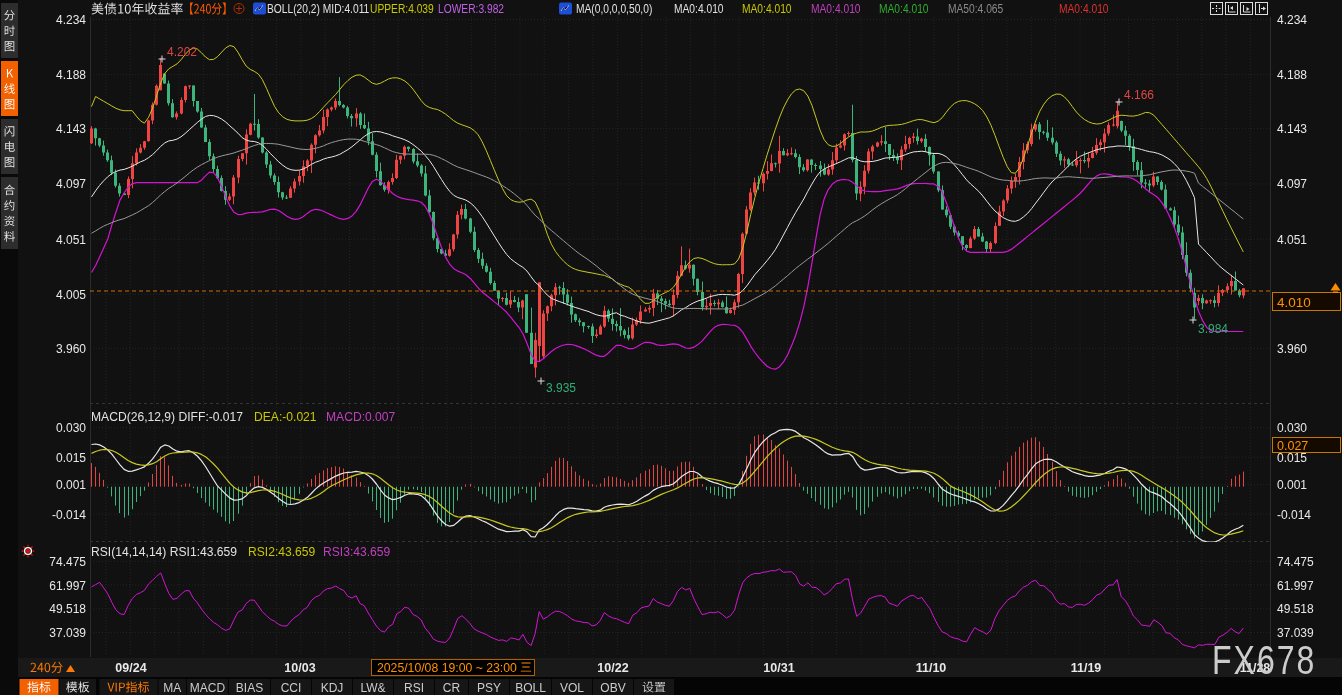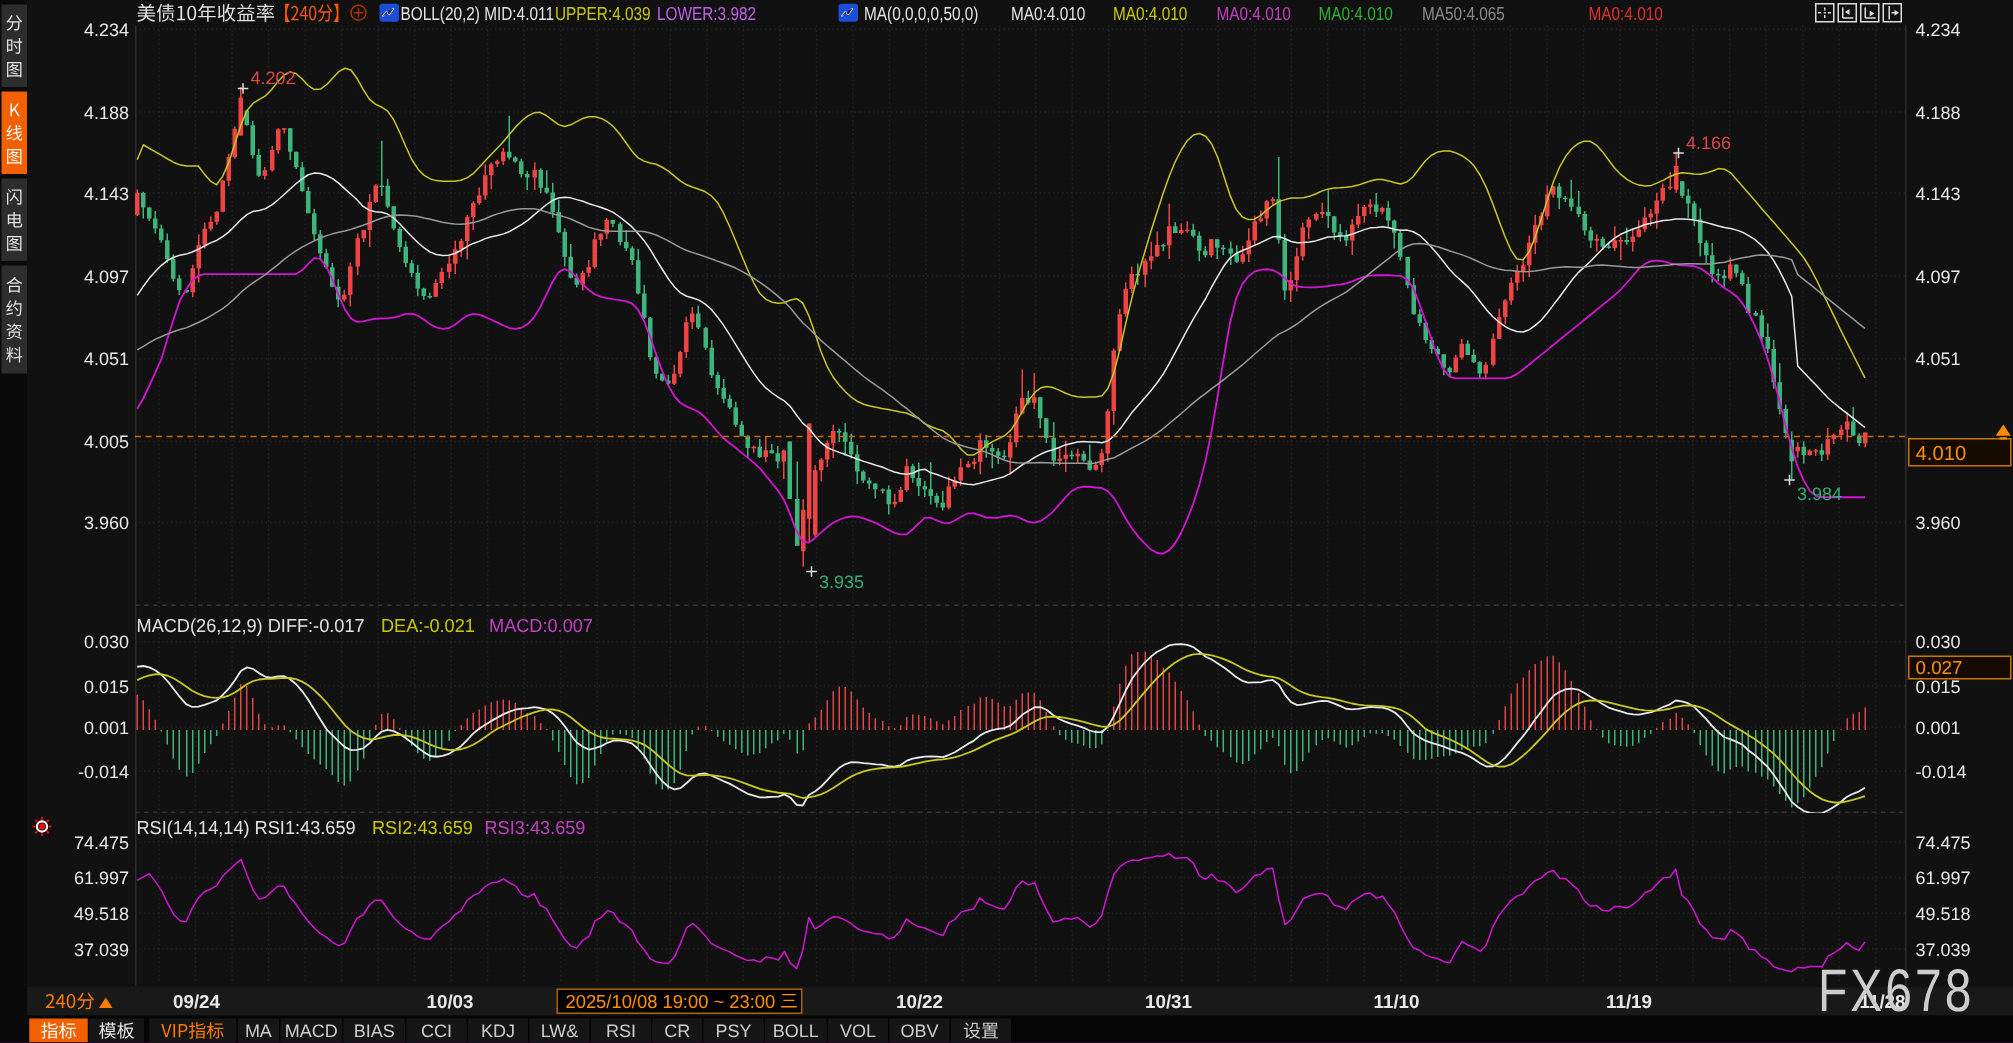--- a/index.html
+++ b/index.html
@@ -1,14 +1,14 @@
 <!DOCTYPE html>
 <html><head><meta charset="utf-8"><style>
 html,body{margin:0;padding:0;background:#000;}
-#app{position:relative;width:1342px;height:695px;background:#a21caf;overflow:hidden;}
+#app{position:relative;width:1342px;height:695px;background:#a3a3a3;overflow:hidden;}
 svg{display:block}
 text{font-family:"Liberation Sans",sans-serif;}
 </style></head><body>
 <div id="app">
 <svg width="1342" height="695" viewBox="0 0 1342 695">
 <defs>
 <clipPath id="cm">
           <rect x="90" y="17" width="1181" height="383"></rect>
         </clipPath>
 <clipPath id="cd">

